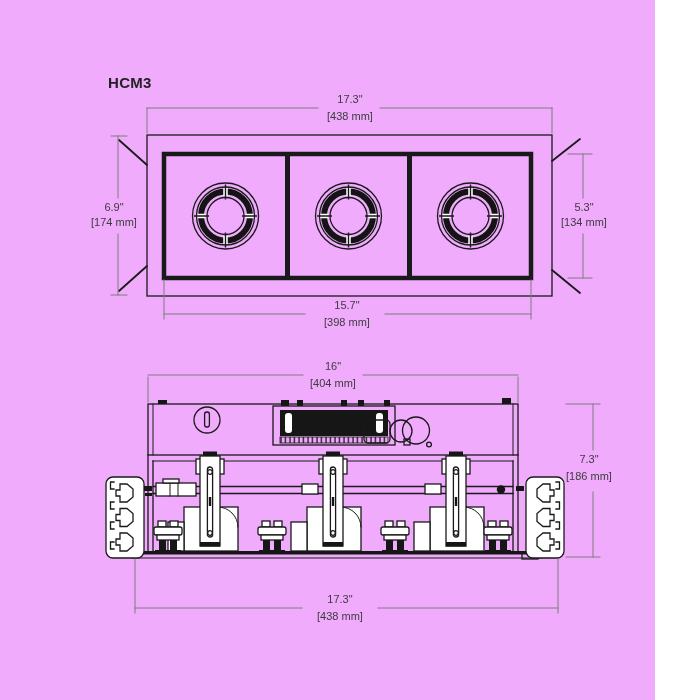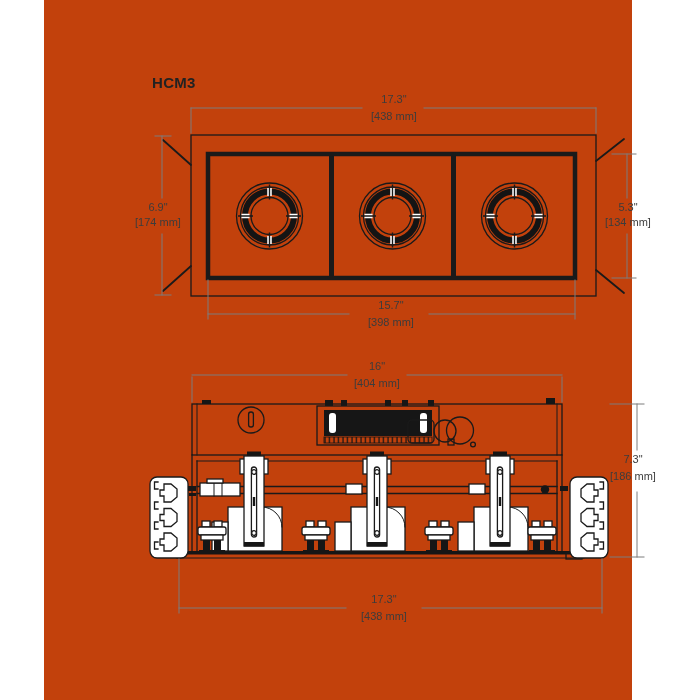--- a/index.html
+++ b/index.html
@@ -1,16 +1,16 @@
 <!DOCTYPE html>
 <html><head>
 <meta charset="utf-8">
 <style>
   html,body{margin:0;padding:0;background:#ffffff;}
-  .stage{width:588px;height:700px;background:#c2410c;position:relative;font-family:"Liberation Sans",sans-serif;margin-left:44px;}
+  .stage{width:655px;height:700px;background:#f0abfc;position:relative;font-family:"Liberation Sans",sans-serif;}
   
   .s{stroke:#1a1a1a;fill:none;stroke-width:1.3;stroke-linecap:square;}
   .sw1{stroke-width:1;}
   .thick{stroke-width:4.5;}
   .div{stroke-width:5;}
   .f{fill:#161616;stroke:none;}
   .wf{fill:#ffffff;}
   
   .dim{stroke:#7c7c7c;stroke-width:1;fill:none;stroke-linecap:square;}
   .dg{stroke:#1a1a1a;stroke-width:1.8;fill:none;stroke-linecap:round;}

